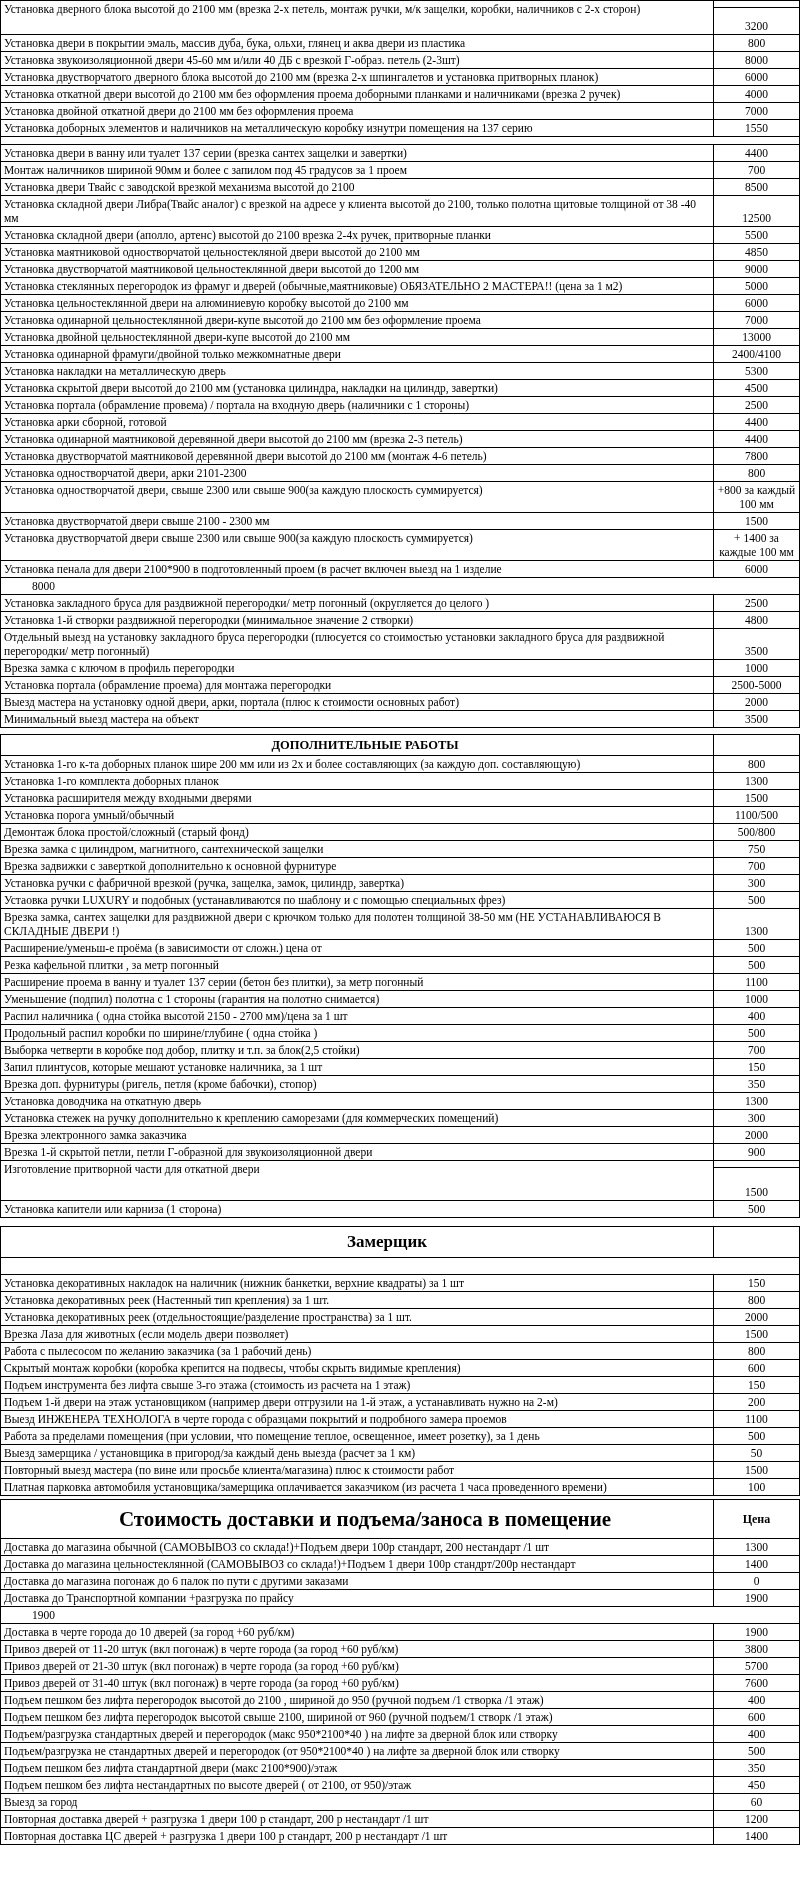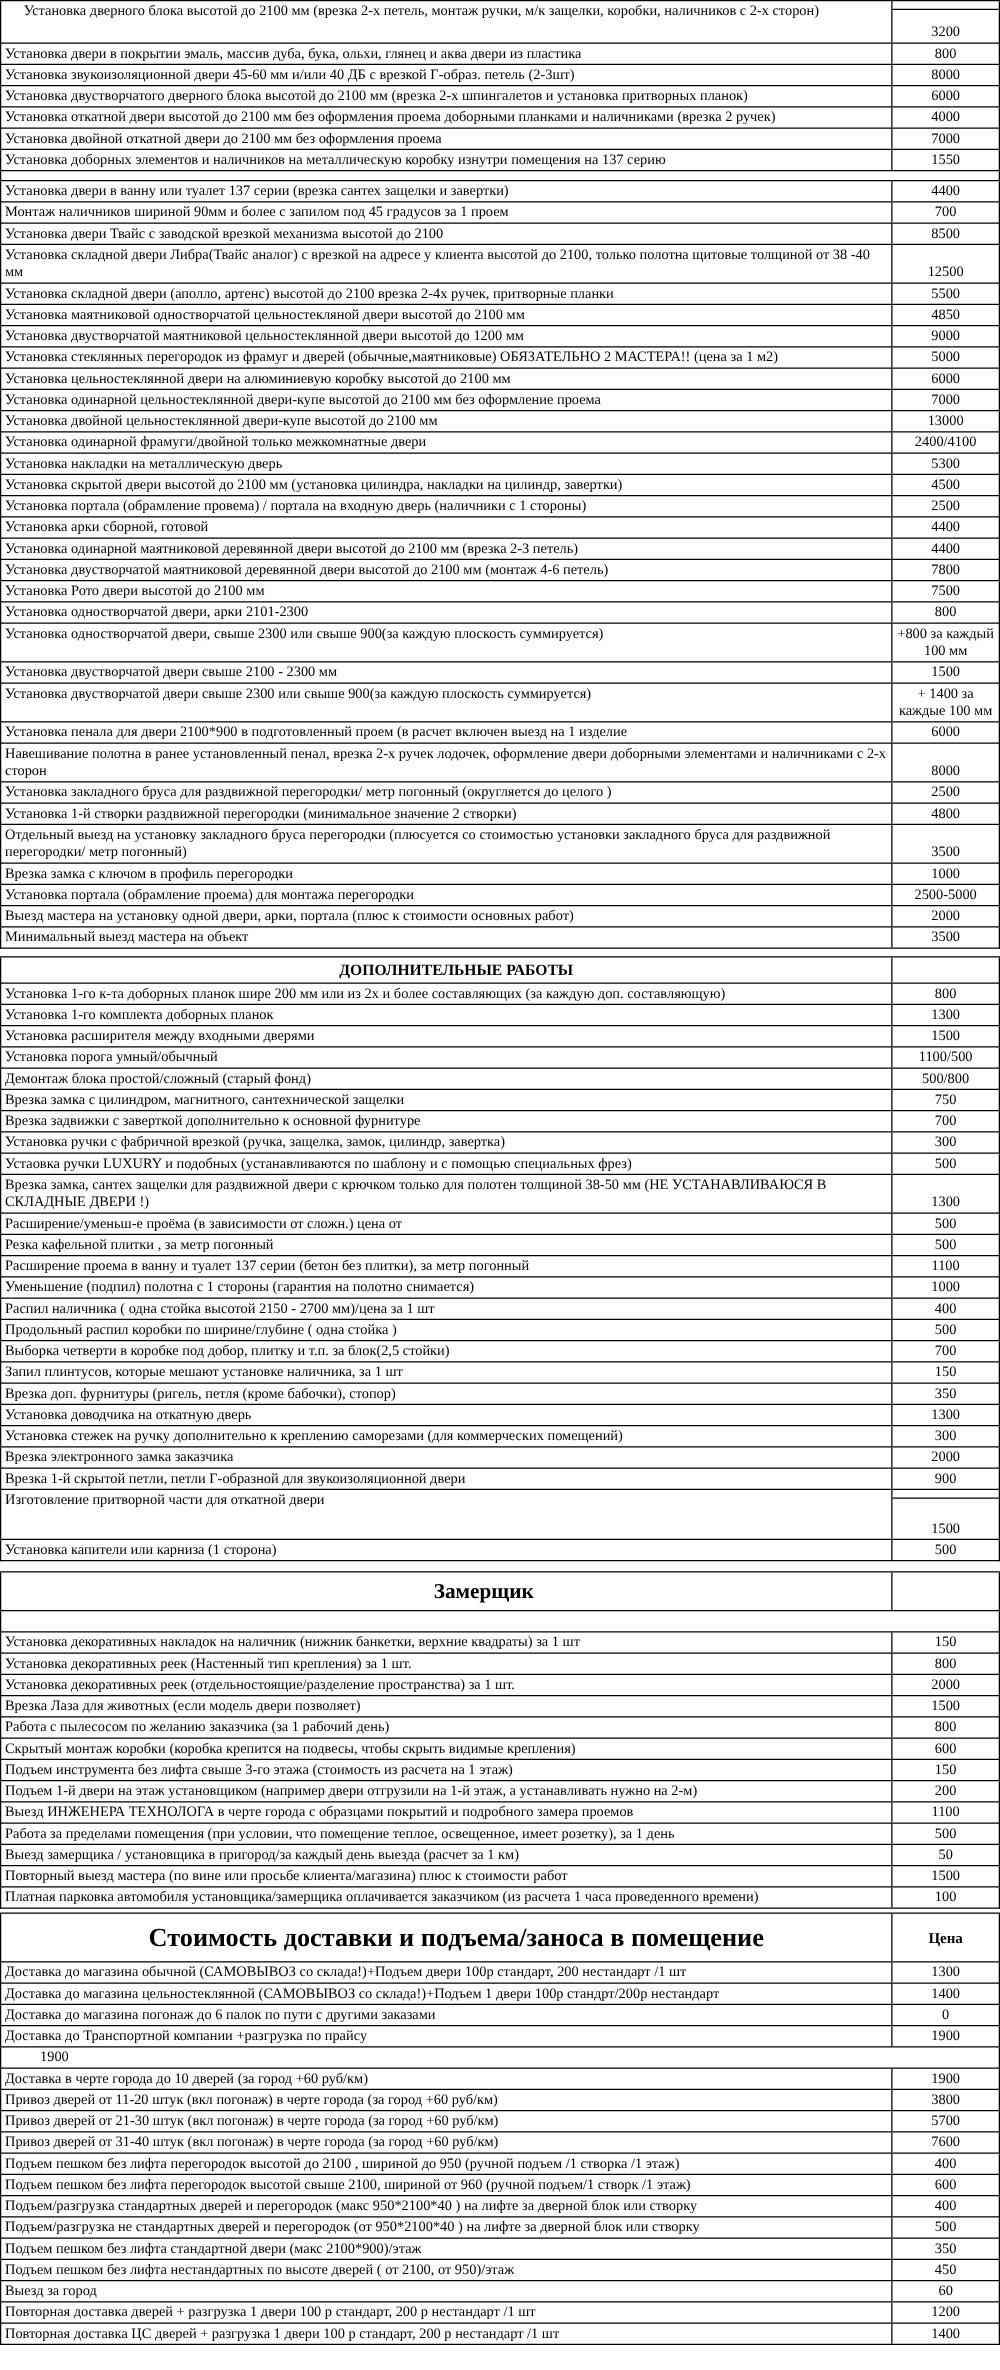--- a/index.html
+++ b/index.html
@@ -92,21 +92,21 @@
   }
   .header-row.hdr-sm .hdr-label { font-weight: bold; font-size: 12.5px; min-height: 20px; }
   .header-row.hdr-md .hdr-label { font-weight: bold; font-size: 17px; min-height: 30px; margin-left: 44px; }
   .header-row.hdr-lg .hdr-label { font-weight: bold; font-size: 21px; min-height: 38px; }
 </style>
 </head>
 <body>
 
 <div class="price-table">
     <div class="section section-main">
-      <div class="row price-bottom" style="min-height: 34px; padding-left: 15px;">
+      <div class="row price-bottom" style="min-height: 34px;">
         <div class="cell-desc">Установка дверного блока высотой до 2100 мм (врезка 2-х петель, монтаж ручки, м/к защелки, коробки, наличников с 2-х сторон)</div>
         <div class="cell-price">
           <div class="notch"></div>
           <div class="spacer-fill"></div>
           <span>3200</span>
         </div>
       </div>
       <div class="row">
         <div class="cell-desc">Установка двери в покрытии эмаль, массив дуба, бука, ольхи, глянец и аква двери из пластика</div>
         <div class="cell-price">
@@ -246,26 +246,20 @@
           <span>4400</span>
         </div>
       </div>
       <div class="row">
         <div class="cell-desc">Установка двустворчатой маятниковой деревянной двери высотой до 2100 мм (монтаж 4-6 петель)</div>
         <div class="cell-price">
           <span>7800</span>
         </div>
       </div>
       <div class="row">
-        <div class="cell-desc">Установка Рото двери высотой до 2100 мм</div>
-        <div class="cell-price">
-          <span>7500</span>
-        </div>
-      </div>
-      <div class="row">
         <div class="cell-desc">Установка одностворчатой двери, арки 2101-2300</div>
         <div class="cell-price">
           <span>800</span>
         </div>
       </div>
       <div class="row">
         <div class="cell-desc">Установка одностворчатой двери, свыше 2300 или свыше 900(за каждую плоскость суммируется)</div>
         <div class="cell-price">
           <span>+800 за каждый 100 мм</span>
         </div>
@@ -282,21 +276,20 @@
           <span>+ 1400 за каждые 100 мм</span>
         </div>
       </div>
       <div class="row">
         <div class="cell-desc">Установка пенала для двери 2100*900 в подготовленный проем (в расчет включен выезд на 1 изделие</div>
         <div class="cell-price">
           <span>6000</span>
         </div>
       </div>
       <div class="row price-bottom">
-        <div class="cell-desc">Навешивание полотна в ранее установленный пенал, врезка 2-х ручек лодочек, оформление двери доборными элементами и наличниками с 2-х сторон</div>
         <div class="cell-price">
           <span>8000</span>
         </div>
       </div>
       <div class="row">
         <div class="cell-desc">Установка закладного бруса для раздвижной перегородки/ метр погонный (округляется до целого )</div>
         <div class="cell-price">
           <span>2500</span>
         </div>
       </div>

